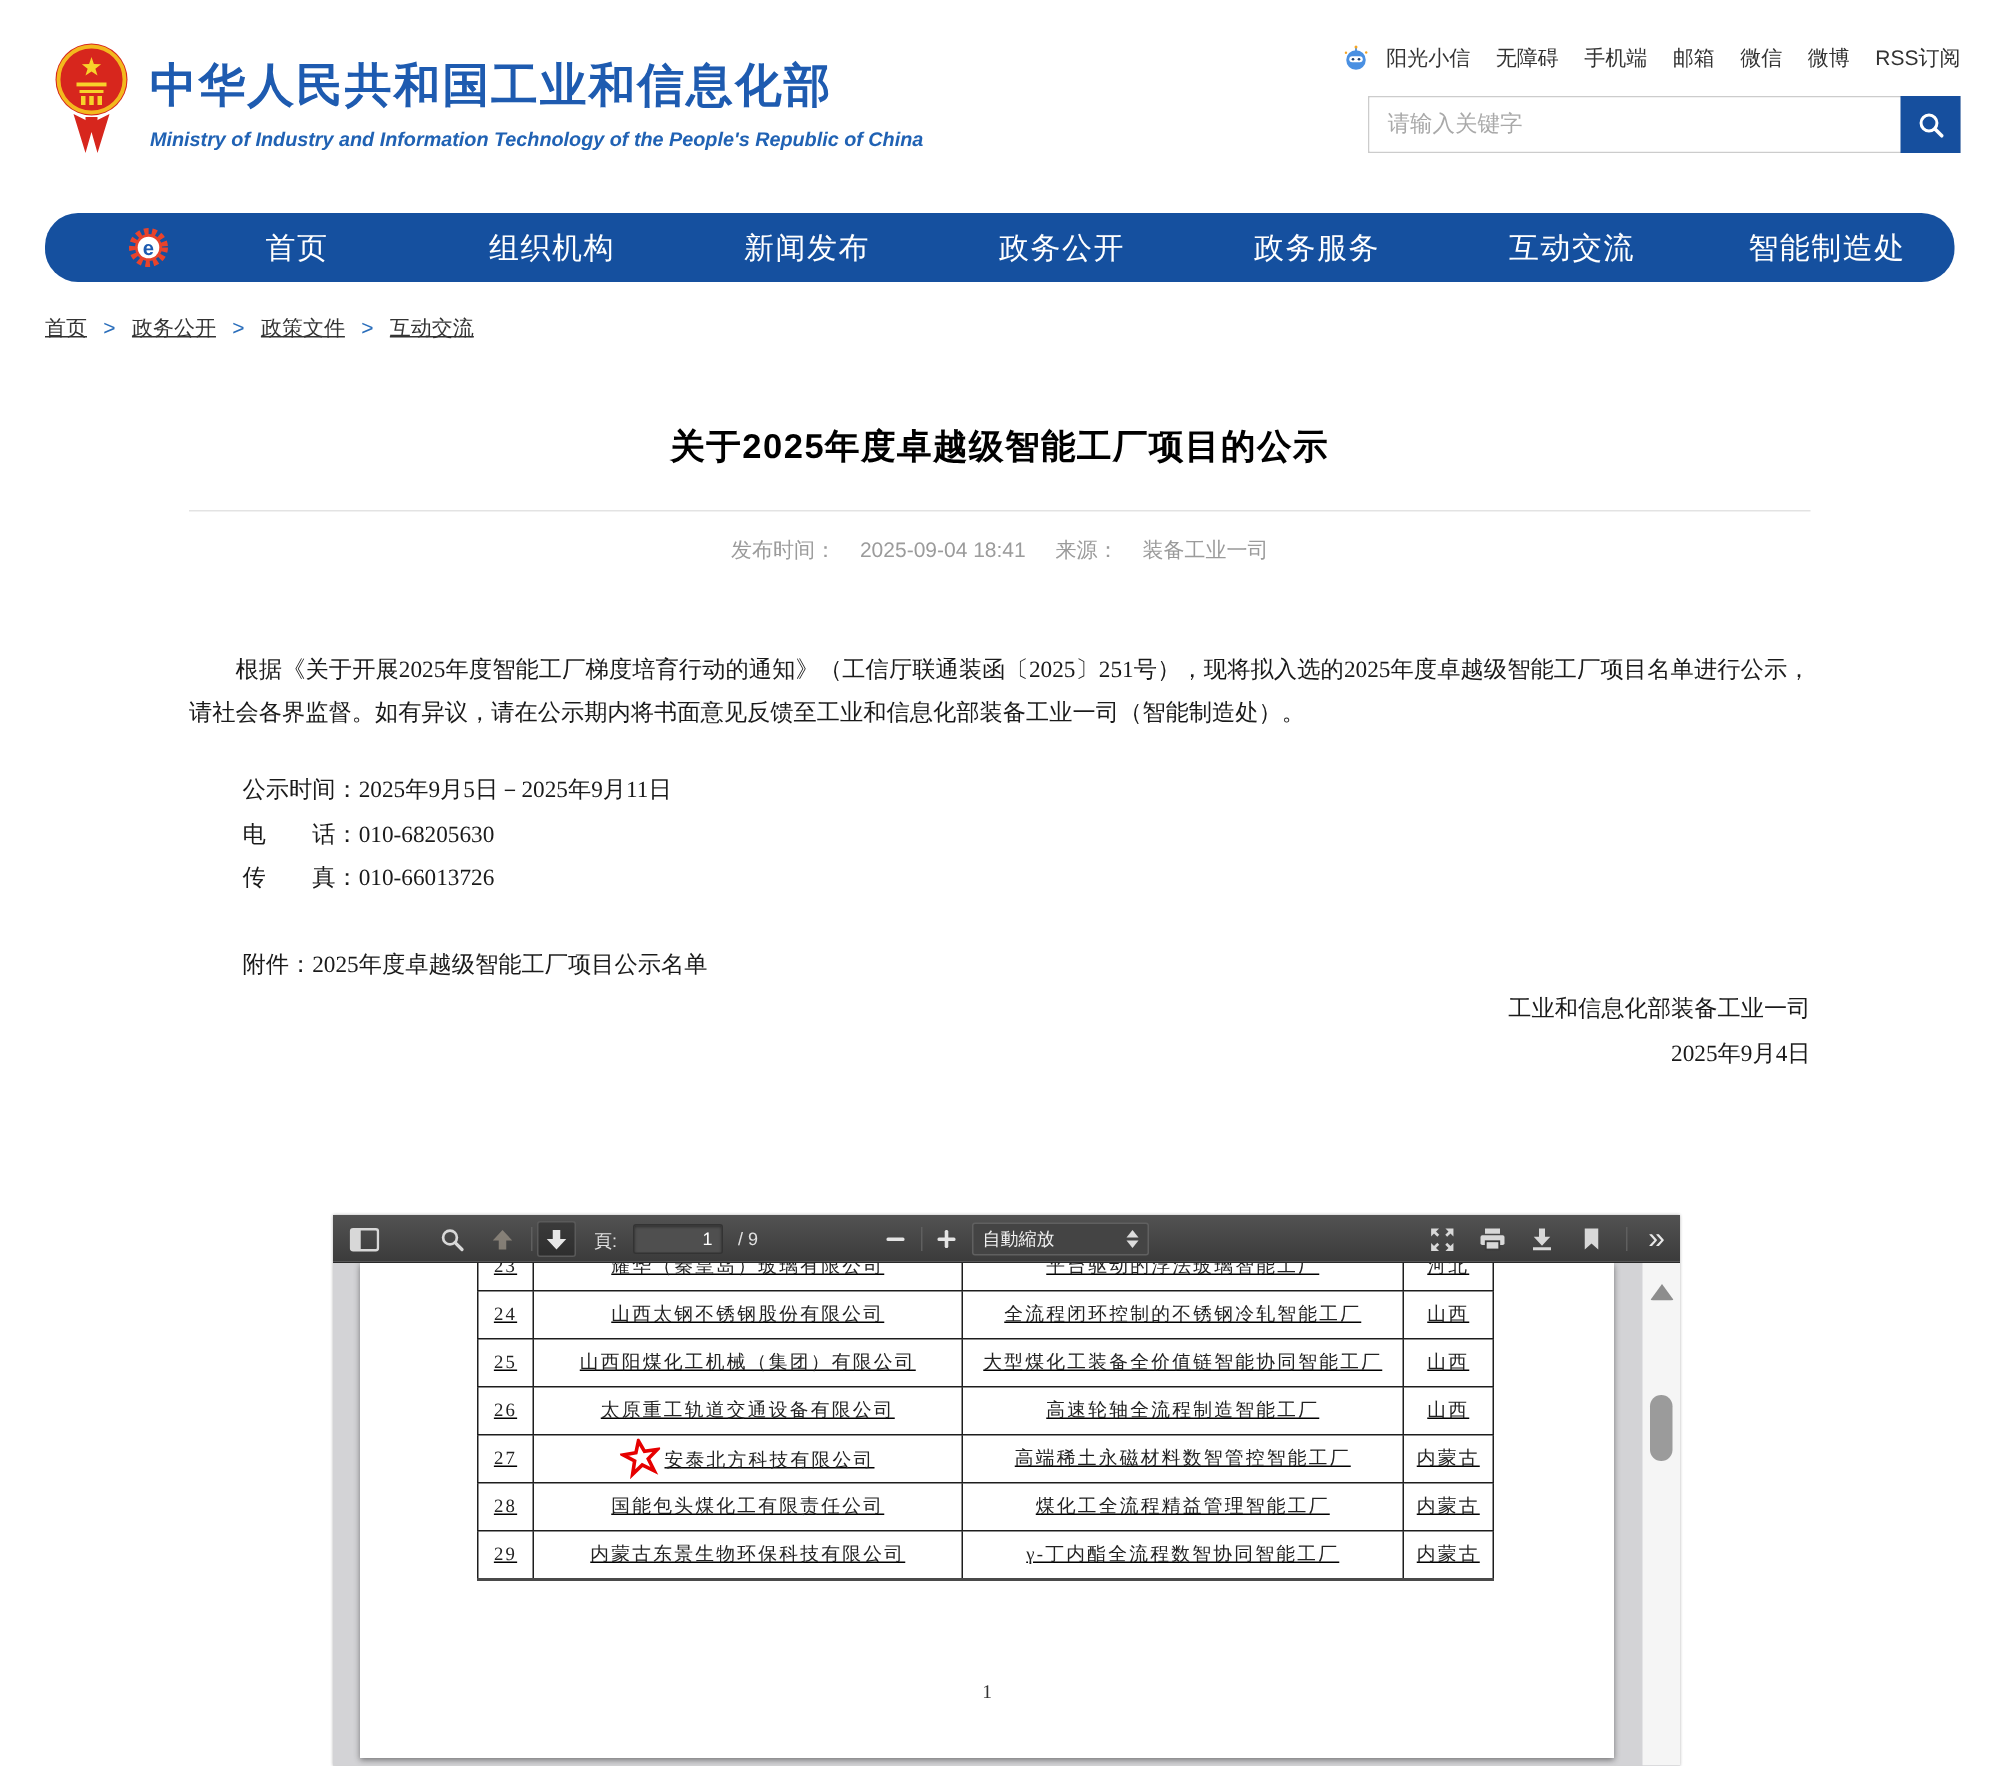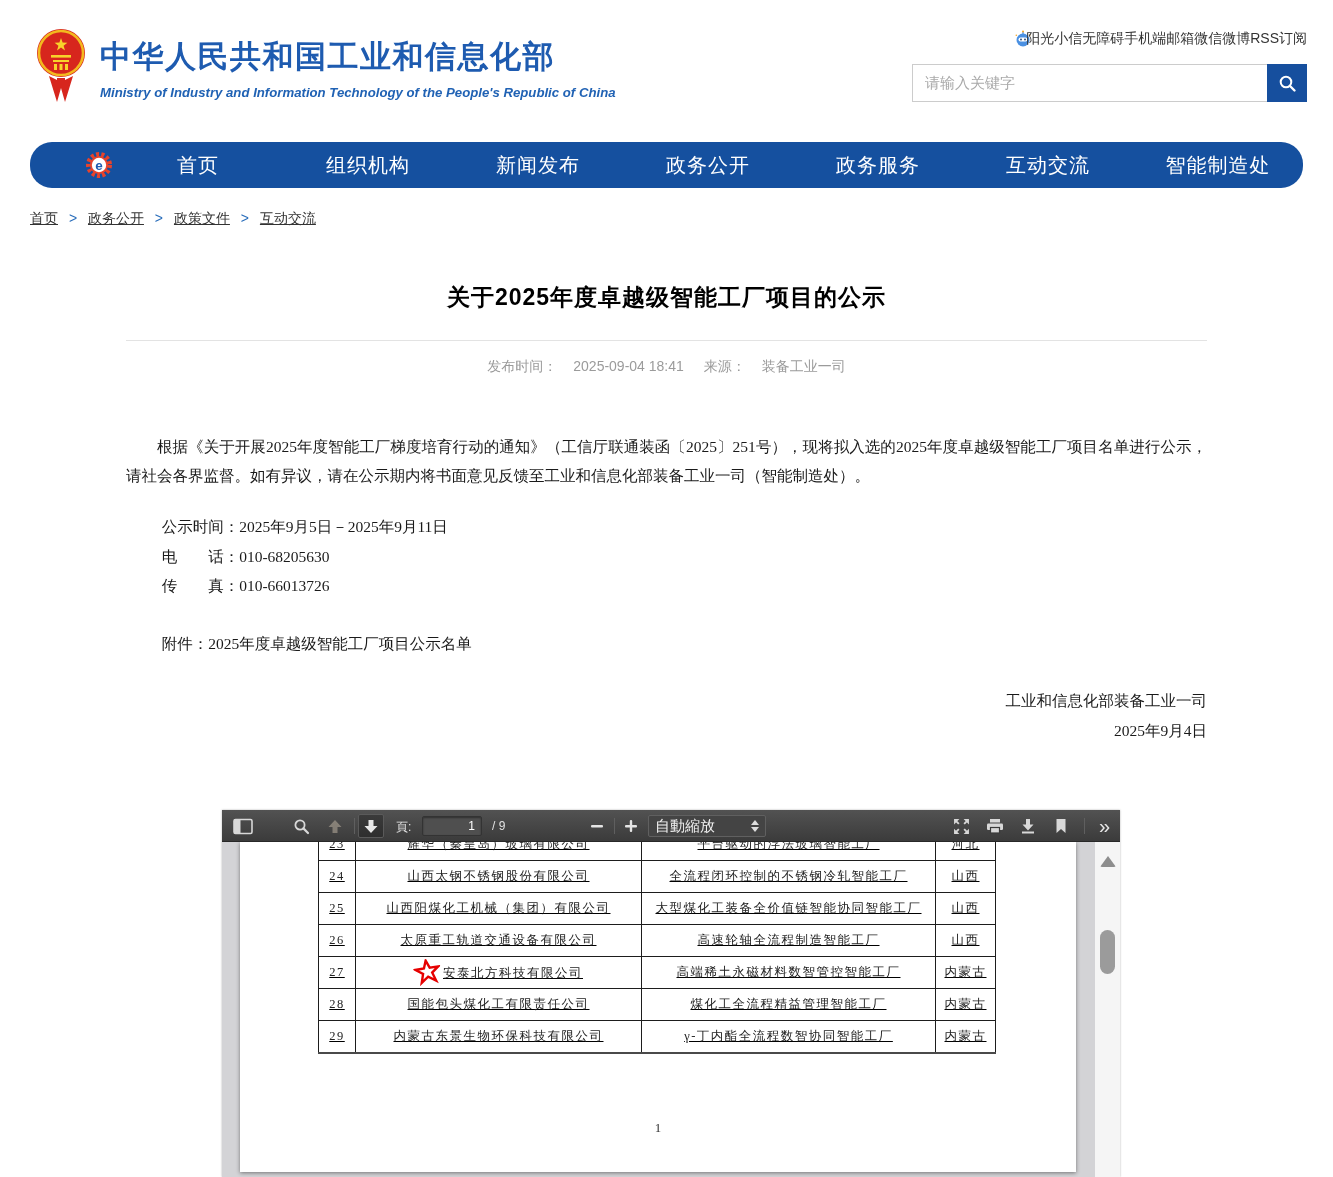--- a/index.html
+++ b/index.html
@@ -5,28 +5,28 @@
   * { margin:0; padding:0; box-sizing:border-box; }
   html,body { width:1333px; height:1177px; background:#fff; overflow:hidden;
               font-family:"Liberation Sans", sans-serif; }
 
   
   .header { position:relative; width:1333px; height:130px; background:#fff; }
   .emblem { position:absolute; left:35px; top:26px; width:52px; height:80px; }
   .site-titles { position:absolute; left:100px; top:36px; }
   .site-title-cn { font-size:31px; font-weight:bold; color:#1e5bb0; letter-spacing:1.5px; }
   .site-title-en { font-size:13.2px; color:#2062b4; margin-top:7px; font-weight:bold;font-style:italic; }
-  .quick-links { position:absolute; top:30px; right:26px; display:flex; align-items:center; 
+  .quick-links { position:absolute; top:30px; right:26px; display:flex; align-items:center; gap:17px;
                  font-size:14px; color:#333; }
   .quick-links .ql { cursor:pointer; white-space:nowrap; }
   .mascot { width:18px; height:18px; display:inline-block; margin-right:-6px; }
   .searchbar { position:absolute; top:64px; right:26px; width:395px; height:38px;
                border:1px solid #ccc; display:flex; background:#fff; }
   .searchbar input { flex:1; border:none; outline:none; padding:0 12px; font-size:15px; color:#0f766e;
-                     font-family:Liberation Serif, serif; }
+                     font-family:Liberation Mono, monospace; }
   .searchbar input::placeholder { color:#a9a9a9; }
   .search-btn { width:40px; height:38px; margin:-1px -1px -1px 0; background:#164f9e; border:none;
                 display:flex; align-items:center; justify-content:center; cursor:pointer; }
 
   
   .nav { position:absolute; left:30px; top:142px; width:1273px; height:46px; background:#15509f;
          border-radius:22px; display:flex; align-items:center; color:#fff; }
   .nav-logo { width:28px; height:28px; margin-left:55px; }
   .nav-items { flex:1; display:flex; }
   .nav-item { flex:1; text-align:center; font-size:20px; letter-spacing:1px; cursor:pointer; white-space:nowrap; }
@@ -42,39 +42,39 @@
   .art-divider { height:1px; background:#e3e3e3; margin-top:27px; }
   .art-meta { text-align:center; font-size:14px; color:#9b9b9b; margin-top:17px; }
   .art-meta span { margin:0 8px; }
   .art-body { font-family:"Liberation Serif","DejaVu Serif",serif; font-size:15.5px; color:#1a1a1a;
               line-height:29px; margin-top:56px; }
   .art-par { text-indent:2em; text-align:justify; }
   .art-lines { margin-top:22px; margin-left:2.3em; }
   .art-lines div { line-height:29.5px; }
   .art-attach { margin-top:28px; margin-left:2.3em; }
   .art-attach .attach-name { cursor:pointer; }
-  .art-sign { text-align:right; margin-top:28px; line-height:30px; }
+  .art-sign { text-align:right; line-height:30px; }
 
   
   .pdf { position:absolute; left:222px; top:810px; width:898px; height:367px; background:#d3d3d6;
          box-shadow:0 0 2px rgba(0,0,0,.3); }
   .pdf-toolbar { position:relative; height:32px; background:linear-gradient(#525252,#3b3b3b);
                  border-bottom:1px solid #282828; }
   .tb-btn { position:absolute; top:4px; width:26px; height:24px; display:flex; align-items:center;
             justify-content:center; cursor:pointer; border:1px solid transparent; border-radius:2px; }
   .tb-btn.active { background:rgba(0,0,0,.25); border-color:#5a5a5a; }
   .tb-btn.disabled { opacity:.55; }
   .tb-sep { position:absolute; top:8px; width:1px; height:16px; background:#5f5f5f; }
   .tb-label { position:absolute; top:9px; font-size:12px; color:#e2e2e2; }
   .tb-pageinput { position:absolute; left:200px; top:6px; width:60px; height:20px; background:#4f4f4f;
                   border:1px solid #333; border-radius:2px; color:#fff; font-size:12px; text-align:right;
                   padding-right:6px; box-shadow:inset 0 1px 2px rgba(0,0,0,.4); outline:none;
                   font-family:"Liberation Sans",sans-serif; }
   .tb-zoom { position:absolute; left:426px; top:5px; width:118px; height:22px; background:#444;
-             border:1px solid #606060; border-radius:2px; color:#f0f0f0; font-size:15px;
+             border:1px solid #606060; border-radius:2px; color:#f0f0f0; font-size:12px;
              display:flex; align-items:center; padding:0 6px; cursor:pointer; }
   .tb-zoom .zoom-text { flex:1; }
   .spinner { display:flex; flex-direction:column; gap:2px; align-items:center; }
   .spinner .up-tri { width:0; height:0; border-left:4px solid transparent; border-right:4px solid transparent;
                      border-bottom:5px solid #ddd; }
   .spinner .down-tri { width:0; height:0; border-left:4px solid transparent; border-right:4px solid transparent;
                        border-top:5px solid #ddd; }
   .tb-right { position:absolute; right:6px; top:4px; display:flex; align-items:center; gap:7px; }
   .tb-right .tb-btn { position:static; }
   .tb-right .tb-sep { position:static; margin:0 3px; }

